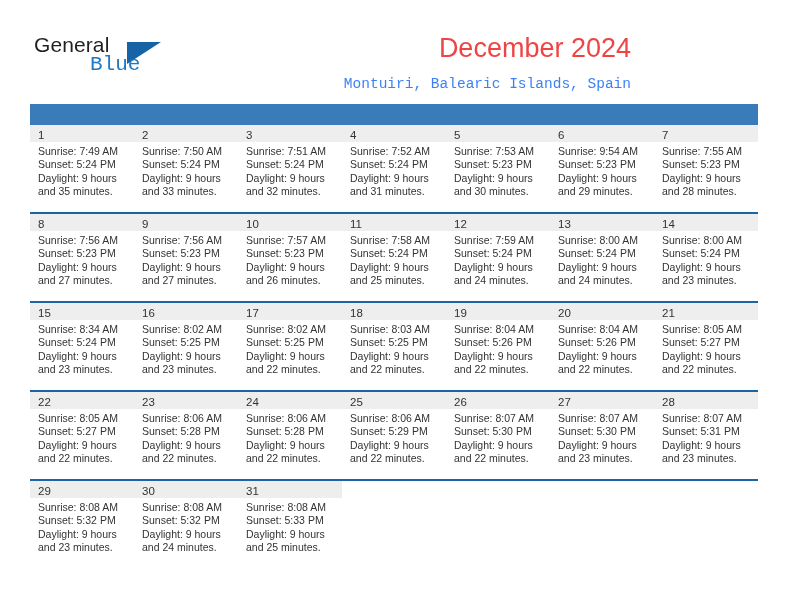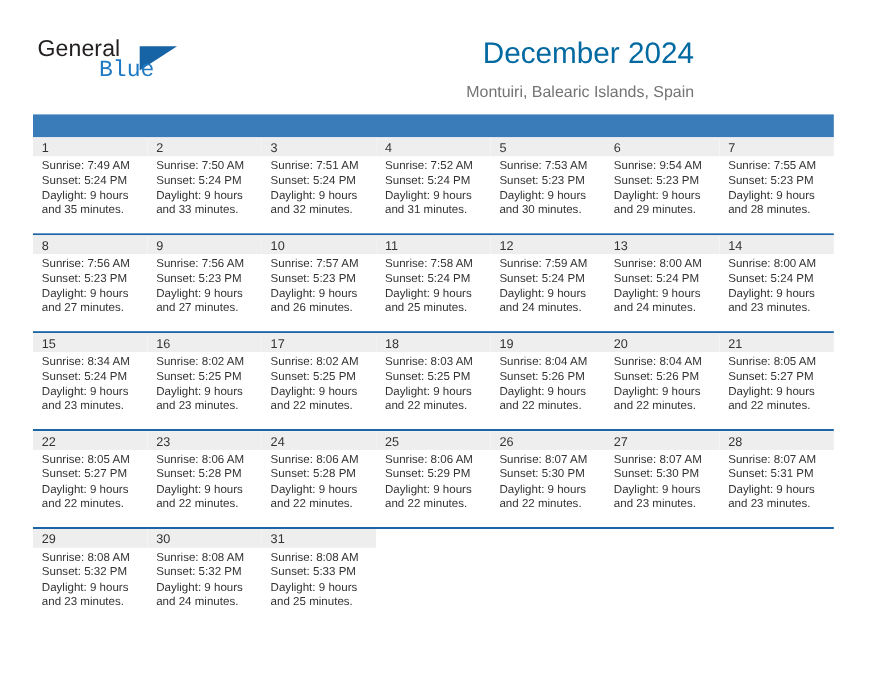--- a/index.html
+++ b/index.html
@@ -63,35 +63,35 @@
     height: 0;
     border-left: 34px solid #1664a6;
     border-bottom: 22px solid transparent;
   }
 
   .title {
     position: absolute;
     right: 36px;
     top: 33px;
     font-size: 27px;
-    color: #0369a1;
+    color: #ef4444;
     text-align: center;
     white-space: nowrap;
     font-family: "Liberation Sans", sans-serif;
     margin-left: 44px;
   }
   .subtitle {
     position: absolute;
     right: 36px;
     top: 76px;
     font-size: 14.5px;
-    color: #737373;
+    color: #3b82f6;
     text-align: right;
     white-space: nowrap;
-    font-family: Liberation Sans, sans-serif;
+    font-family: Liberation Mono, monospace;
   }
 
   
   .calendar {
     position: absolute;
     left: 30px;
     top: 104px;
     width: 728px;
   }
 

